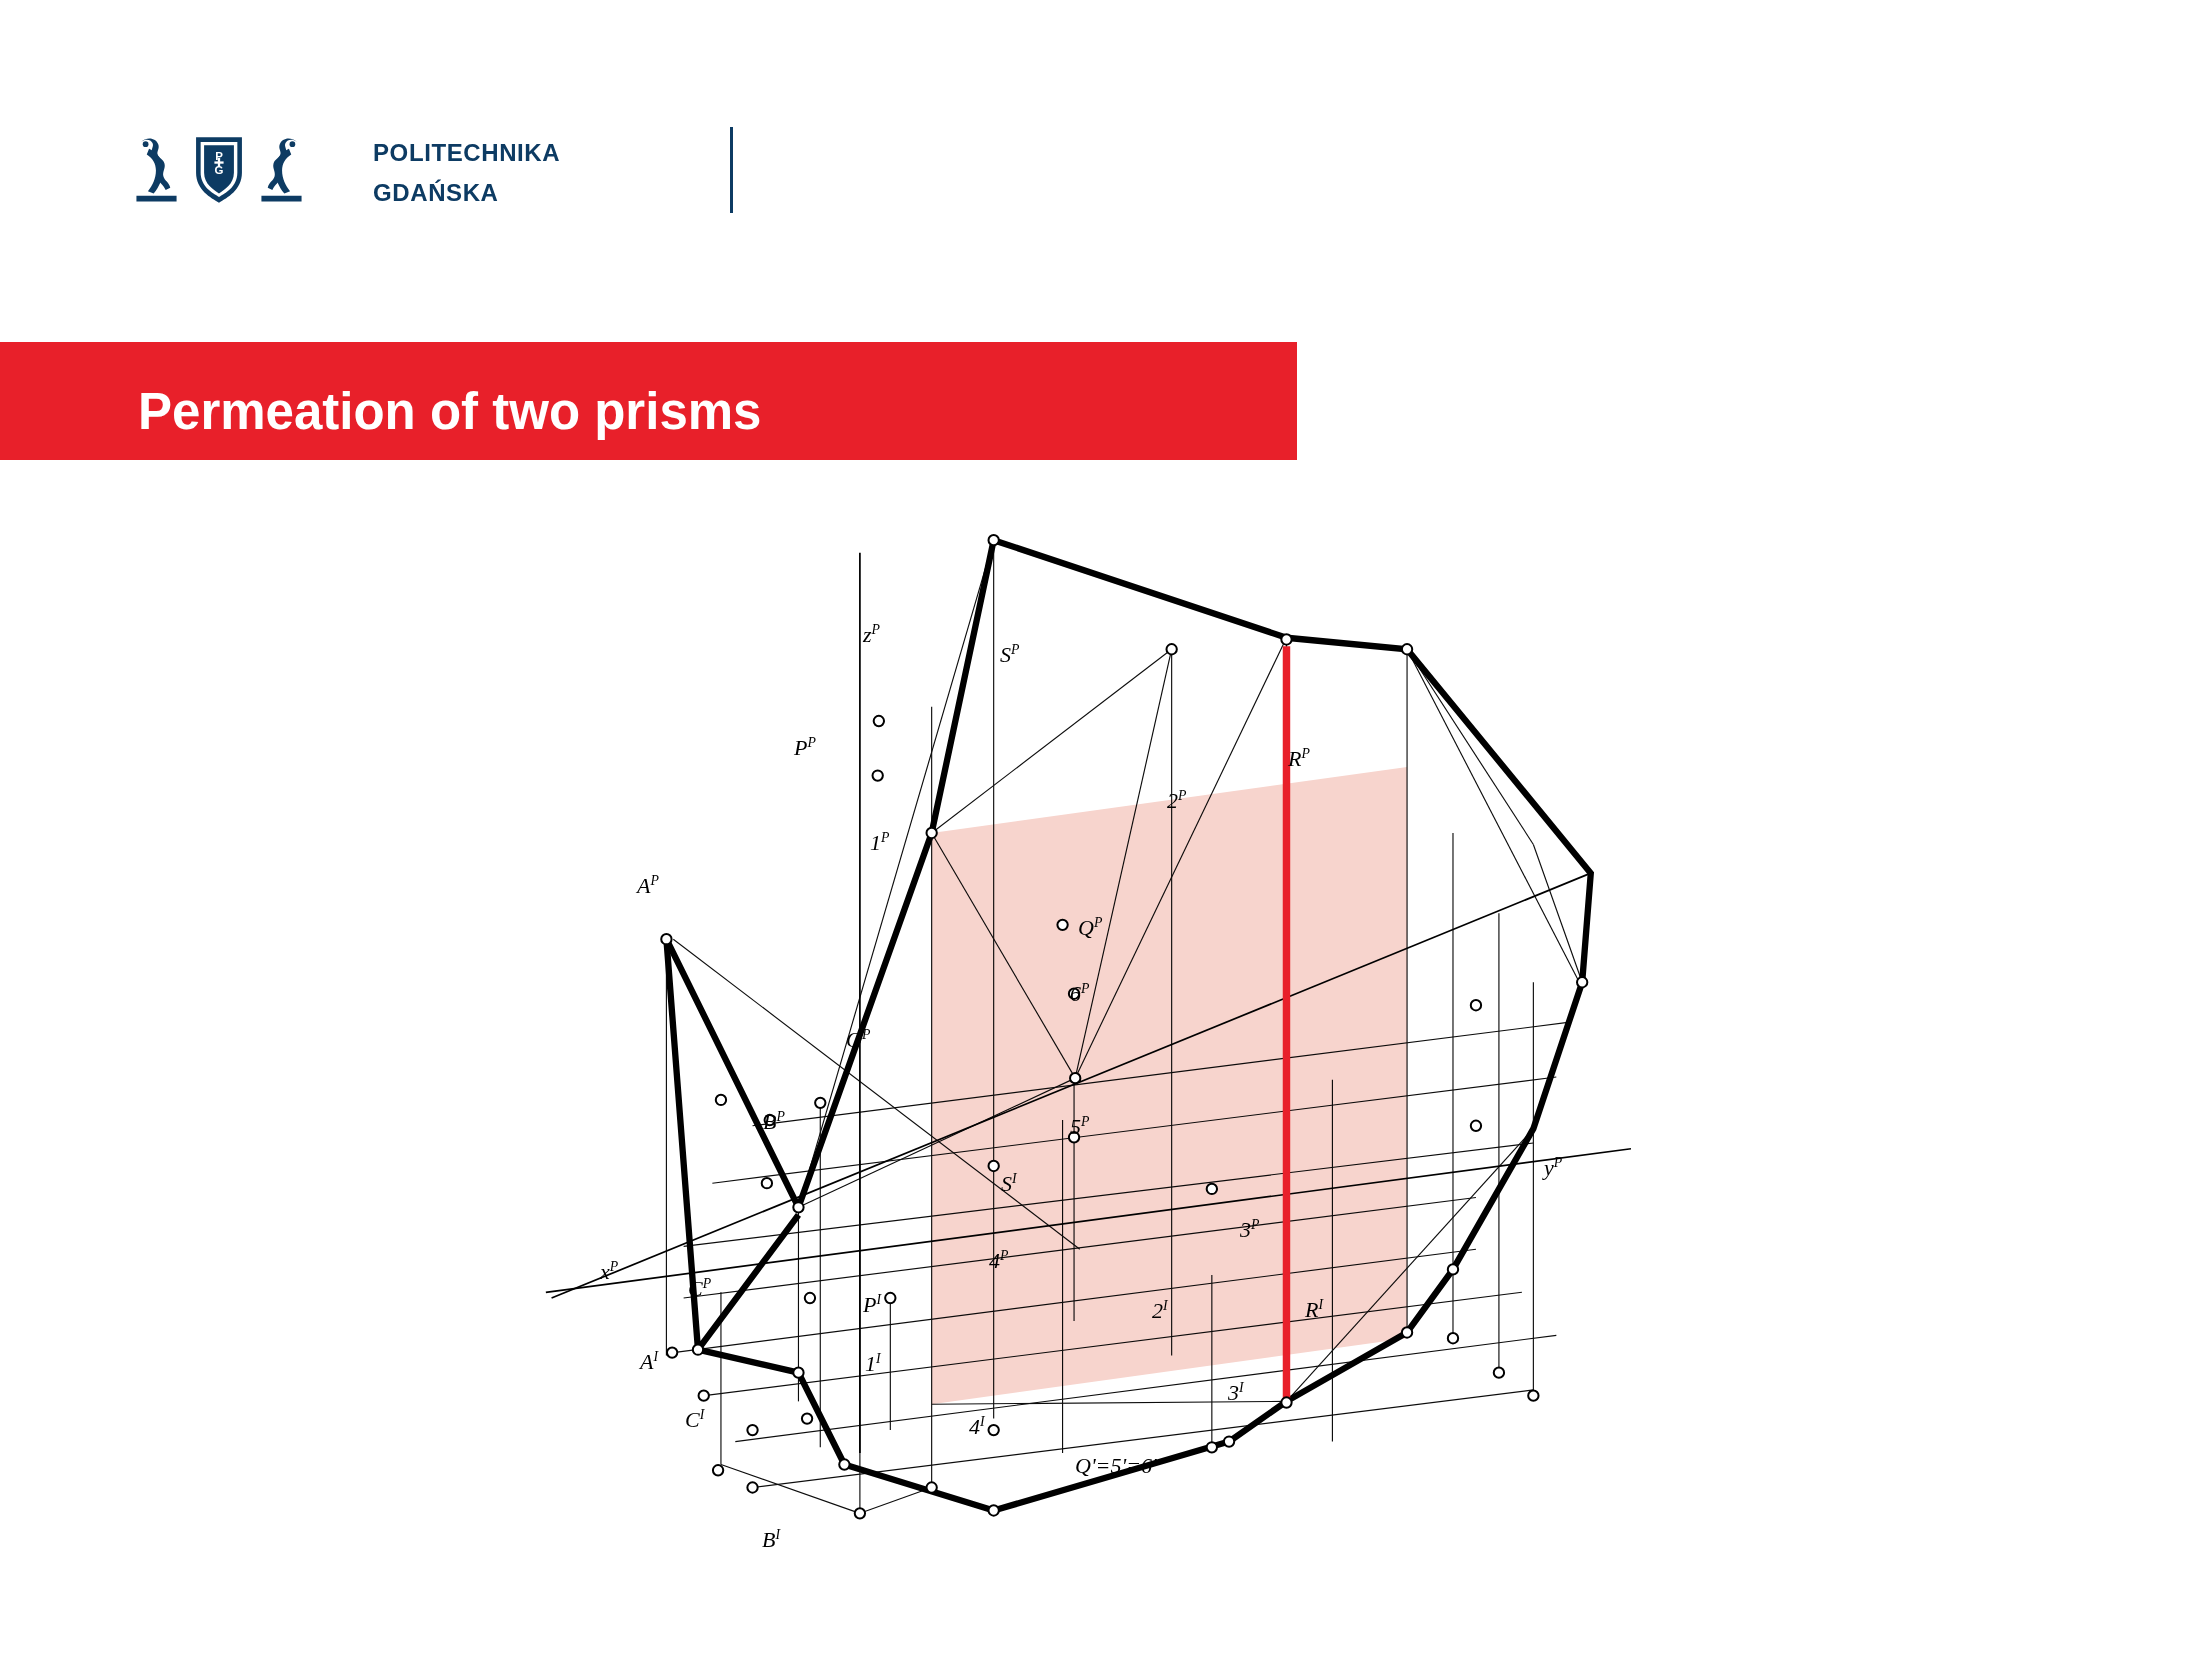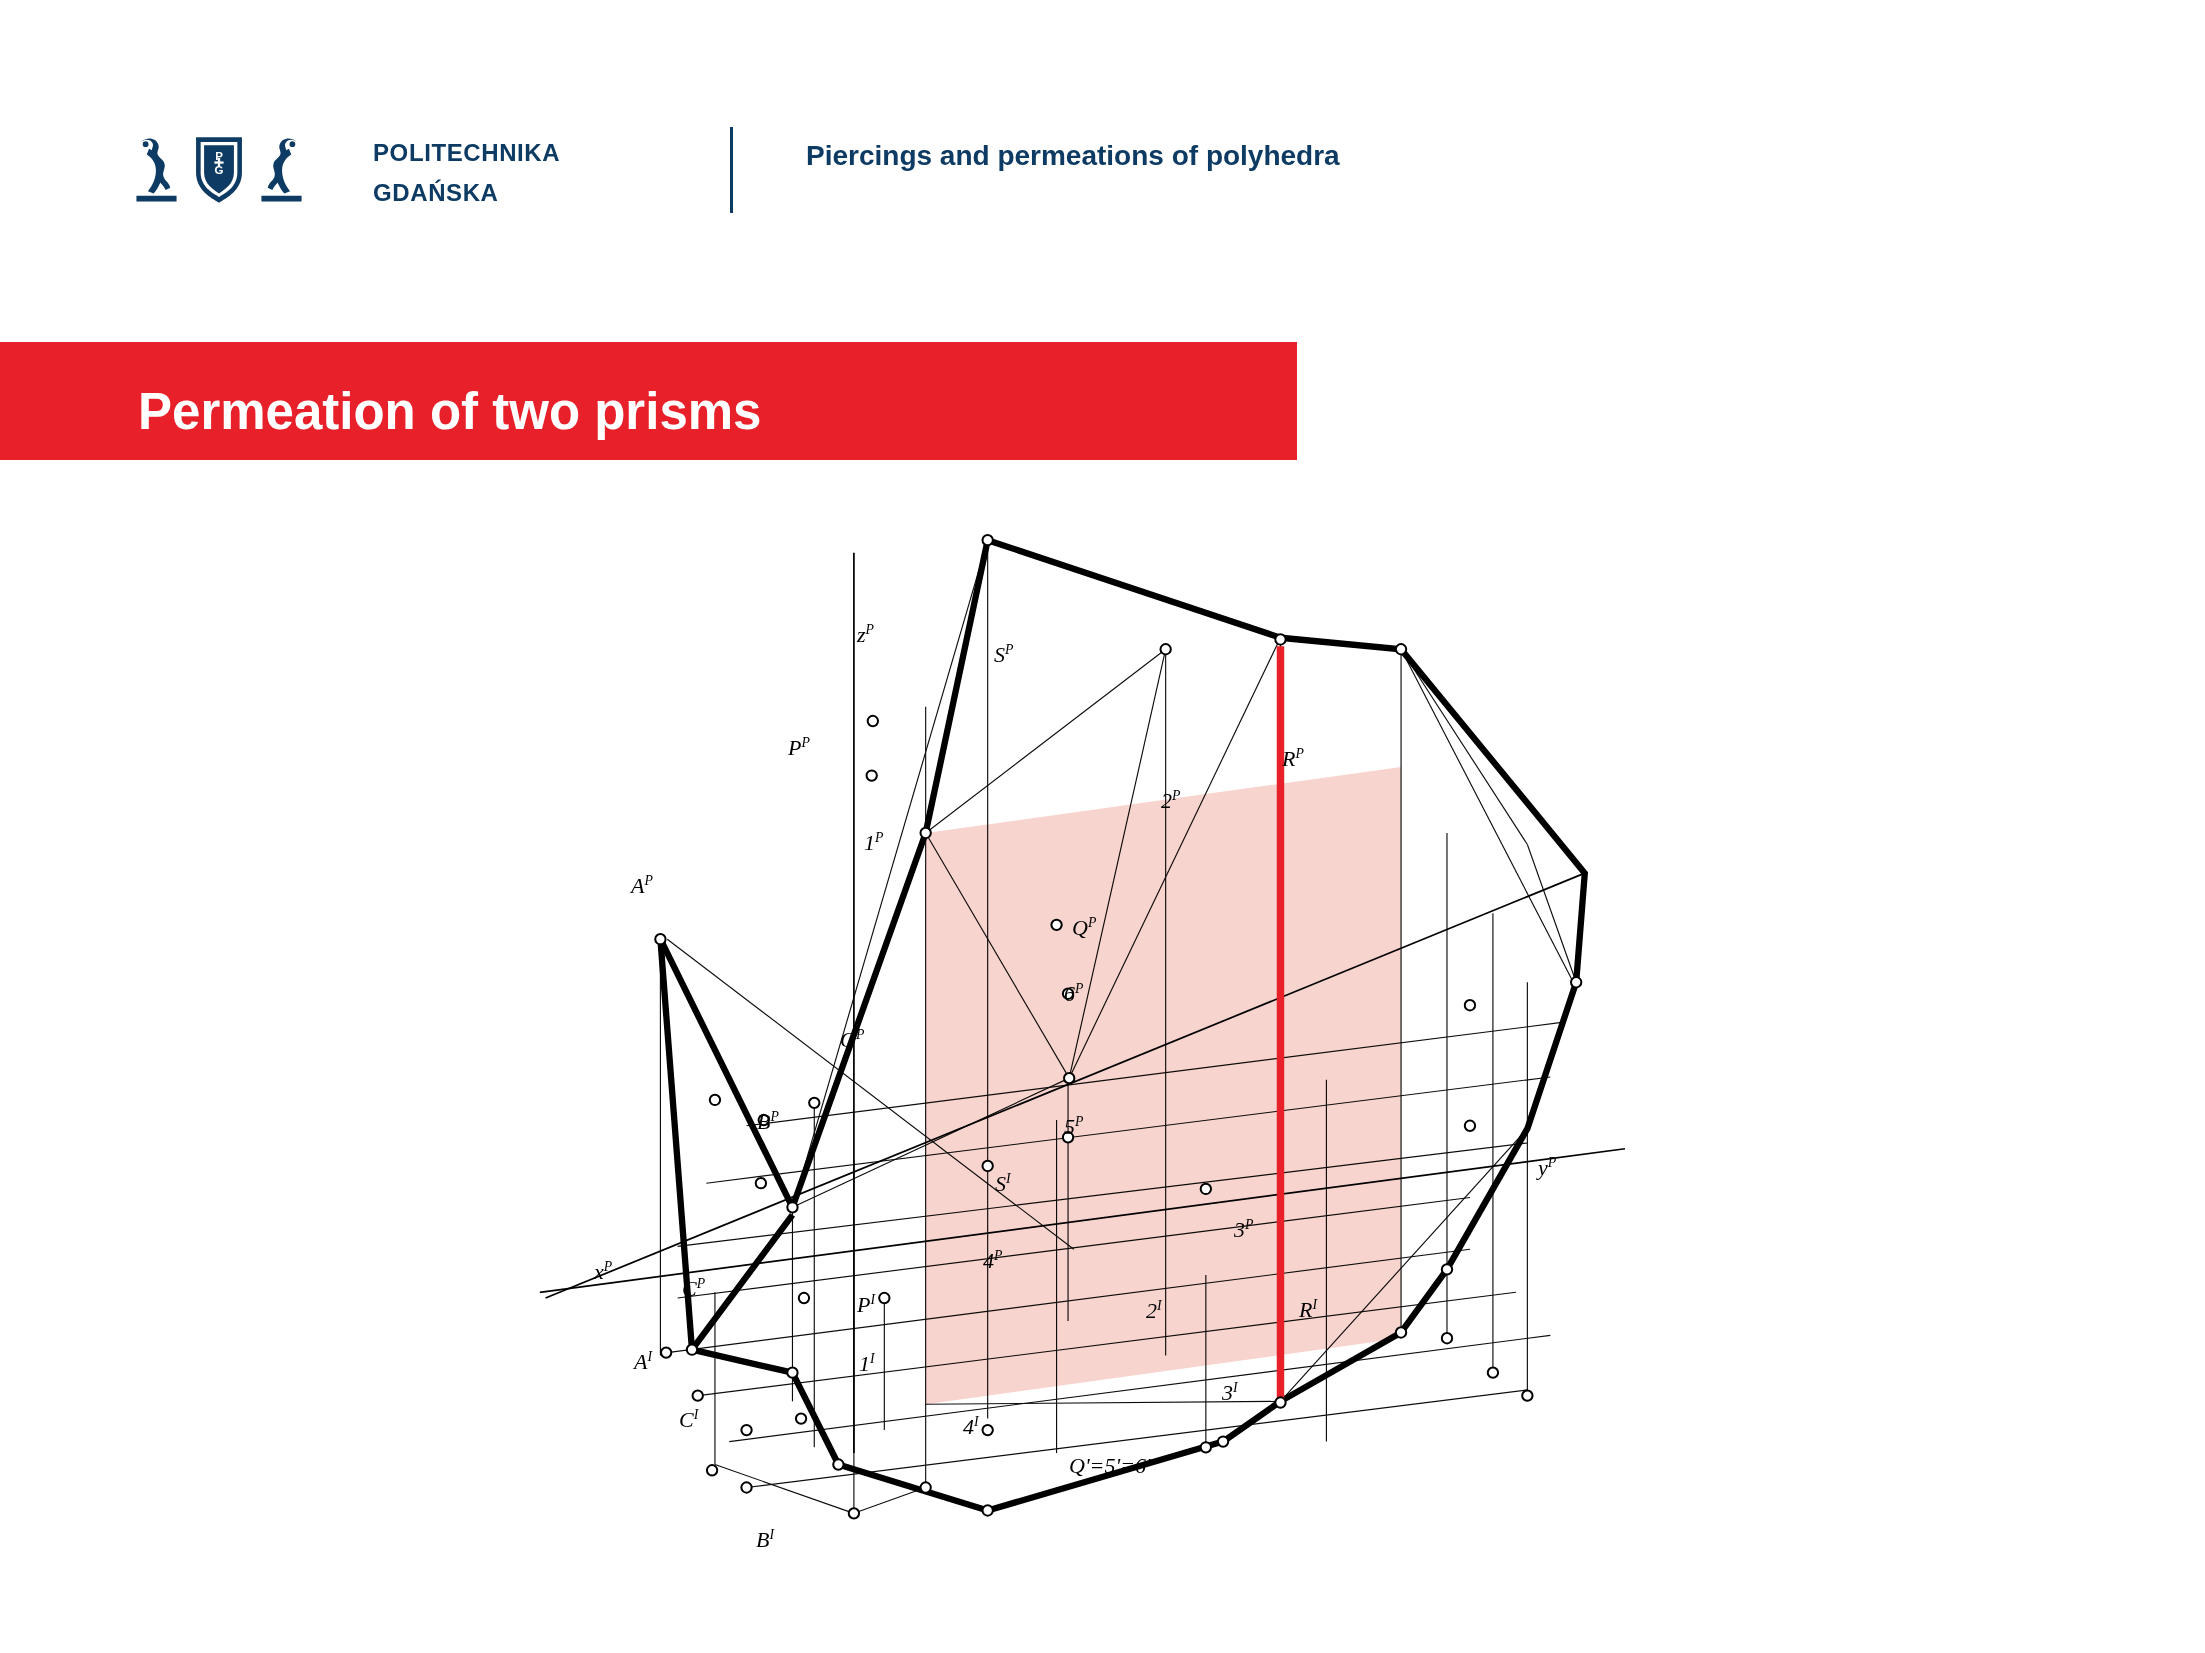--- a/index.html
+++ b/index.html
@@ -10,21 +10,21 @@
   .logo-wrap{position:absolute;left:133px;top:127px;width:172px;height:86px;}
   .logo-text{position:absolute;left:373px;top:133px;color:#0d3b63;font-weight:bold;font-size:24px;line-height:40px;letter-spacing:0.6px;}
   .divider{position:absolute;left:730px;top:127px;width:3.4px;height:86px;background:#0d3b63;}
   .lecture{position:absolute;left:806px;top:133px;color:#0d3b63;font-weight:bold;font-size:28px;line-height:45px;}
 
   
   .band{position:absolute;left:0;top:342px;width:1297px;height:118px;background:#e8202a;}
   .band-title{position:absolute;left:138px;top:382px;color:#ffffff;font-weight:bold;font-size:51px;}
 
   
-  .canvas{position:absolute;left:0;top:477px;width:1842px;height:1177px;}
+  .canvas{position:absolute;left:6px;top:477px;width:1842px;height:1177px;}
   svg{display:block;}
 
   .lbl{position:absolute;font-family:"Liberation Serif",serif;font-style:italic;font-size:22px;color:#000;white-space:nowrap;}
   .lbl sup{font-size:13.8px;}
 </style>
 </head>
 <body>
 
 <div class="header">
 
@@ -56,21 +56,20 @@
   </div>
 
   <div class="logo-text">
     <div>POLITECHNIKA</div>
     <div>GDAŃSKA</div>
   </div>
 
   <div class="divider"></div>
 
   <div class="lecture">
-    <div>Piercings and permeations of polyhedra</div>
   </div>
 </div>
 
 <div class="band"></div>
 <div class="band-title">Permeation of two prisms</div>
 
 <div class="canvas">
 
 <svg width="2205" height="1177" viewBox="0 0 3840 2050">
   <defs>

